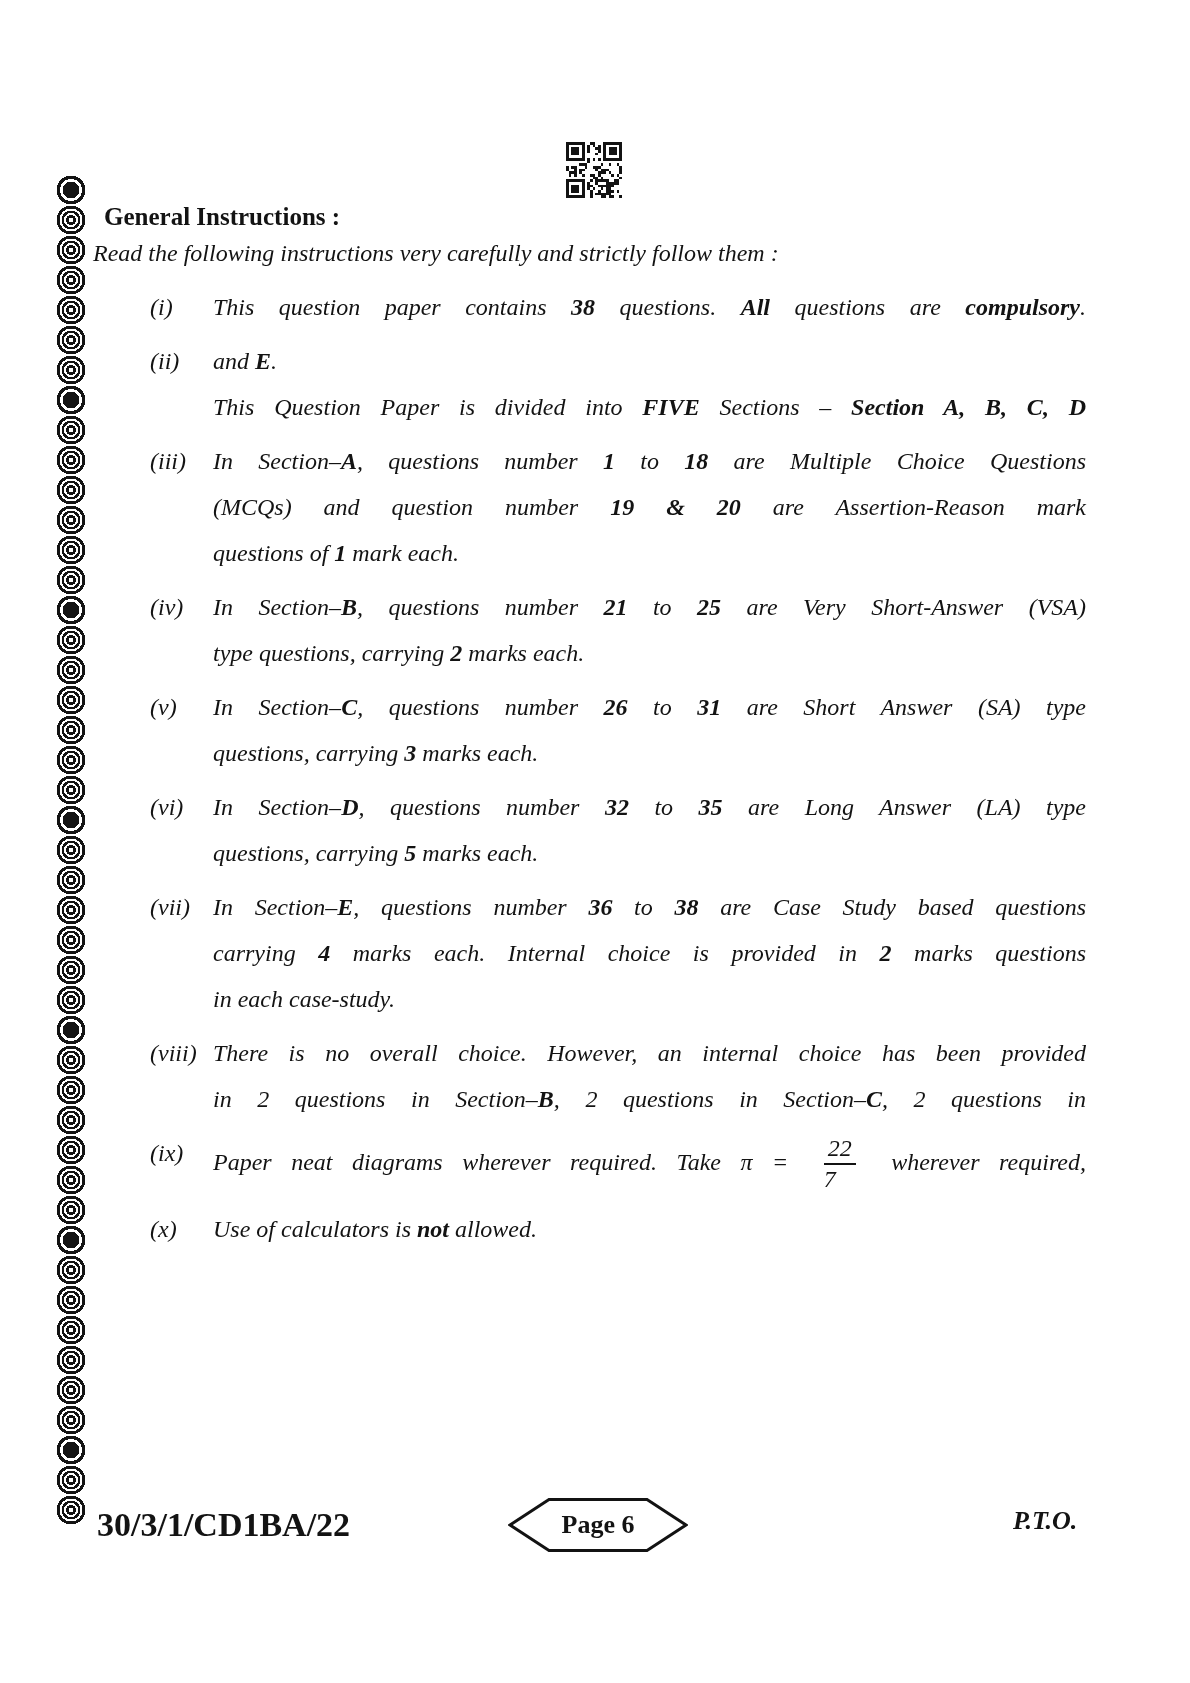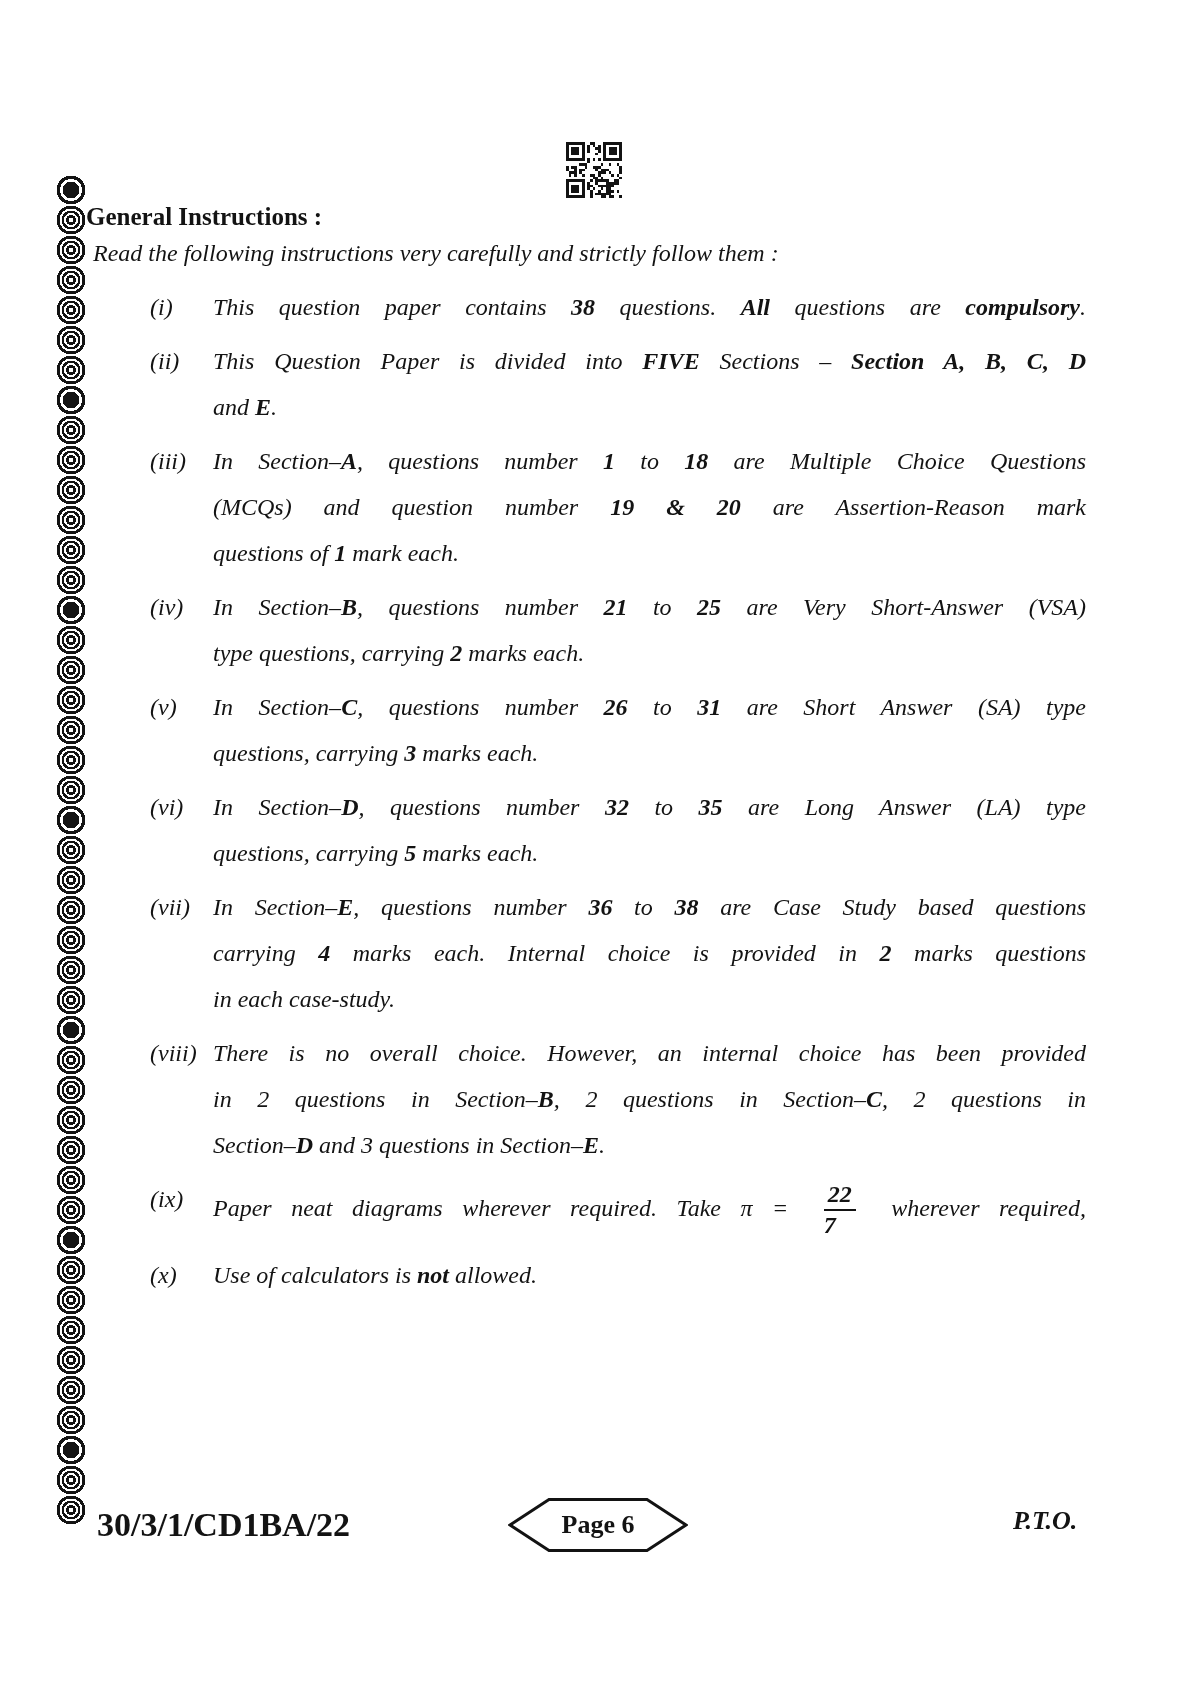--- a/index.html
+++ b/index.html
@@ -13,31 +13,31 @@
   }
   
   #binding{position:absolute;left:56px;top:175px;width:30px;height:1360px;}
   .hole{position:absolute;left:0;width:30px;height:30px;border-radius:50%;
     background:radial-gradient(circle,#fff 0 2.5px,#131313 2.5px 5px,#fff 5px 7px,#131313 7px 9.5px,#fff 9.5px 11.5px,#131313 11.5px 14.5px,#fff 14.5px);}
   .hole.solid{
     background:radial-gradient(circle,#131313 0 8.5px,#fff 8.5px 11px,#131313 11px 14.5px,#fff 14.5px);}
   
   #qr{position:absolute;left:566px;top:142px;width:56px;height:56px;}
   
-  #heading{position:absolute;left:86px;top:203px;font-size:25px;font-weight:bold;white-space:nowrap;}
+  #heading{position:absolute;left:104px;top:203px;font-size:25px;font-weight:bold;white-space:nowrap;}
   #intro{position:absolute;left:93px;top:240px;font-size:24px;font-style:italic;white-space:nowrap;}
   
   #items{position:absolute;left:150px;top:284px;width:936px;font-size:24px;font-style:italic;}
   .item{position:relative;margin-bottom:8px;}
   .ilabel{position:absolute;left:0;top:0;line-height:46px;}
   .ibody{margin-left:63px;}
   .line{line-height:46px;}
   .line.j{text-align:justify;text-align-last:justify;}
   .b{font-weight:bold;}
-  .frac{display:inline-block;vertical-align:middle;text-align:center;line-height:1.05;padding:0 2px;margin:6px 14px;font-weight:bold;}
+  .frac{display:inline-block;vertical-align:middle;text-align:center;line-height:1.05;padding:0 2px;margin:6px 14px;}
   .frac .num{display:block;border-bottom:2px solid #131313;padding:0 4px 2px;}
   .frac .den{display:block;padding-top:2px;}
   
   #paper-code{position:absolute;left:97px;top:1506px;font-size:34px;font-weight:bold;white-space:nowrap;text-align:center;}
   #page-badge{position:absolute;left:508px;top:1497px;width:180px;height:56px;}
   #page-badge svg{position:absolute;left:0;top:0;}
   #page-badge .badge-label{position:absolute;left:0;top:0;width:100%;height:100%;
     display:flex;align-items:center;justify-content:center;font-size:26px;font-weight:bold;}
   #pto{position:absolute;left:1013px;top:1506px;font-size:26px;font-weight:bold;font-style:italic;white-space:nowrap;}
 </style>
@@ -309,22 +309,22 @@
   <div id="items">
       <div class="item">
         <span class="ilabel">(i)</span>
         <div class="ibody">
           <div class="line j"><span>This question paper contains </span><span class="b">38</span><span> questions. </span><span class="b">All</span><span> questions are </span><span class="b">compulsory</span><span>.</span></div>
         </div>
       </div>
       <div class="item">
         <span class="ilabel">(ii)</span>
         <div class="ibody">
+          <div class="line"><span>and </span><span class="b">E</span><span>.</span></div>
           <div class="line j"><span>This Question Paper is divided into </span><span class="b">FIVE</span><span> Sections – </span><span class="b">Section A, B, C, D</span></div>
-          <div class="line"><span>and </span><span class="b">E</span><span>.</span></div>
         </div>
       </div>
       <div class="item">
         <span class="ilabel">(iii)</span>
         <div class="ibody">
           <div class="line j"><span>In Section–</span><span class="b">A</span><span>, questions number </span><span class="b">1</span><span> to </span><span class="b">18</span><span> are Multiple Choice Questions</span></div>
           <div class="line j"><span>(MCQs) and question number </span><span class="b">19</span><span class="b"> &amp; </span><span class="b">20</span><span> are Assertion-Reason mark</span></div>
           <div class="line"><span>questions of </span><span class="b">1</span><span> mark each.</span></div>
         </div>
       </div>
@@ -355,21 +355,20 @@
           <div class="line j"><span>In Section–</span><span class="b">E</span><span>, questions number </span><span class="b">36</span><span> to </span><span class="b">38</span><span> are Case Study based questions</span></div>
           <div class="line j"><span>carrying </span><span class="b">4</span><span> marks each. Internal choice is provided in </span><span class="b">2</span><span> marks questions</span></div>
           <div class="line"><span>in each case-study.</span></div>
         </div>
       </div>
       <div class="item">
         <span class="ilabel">(viii)</span>
         <div class="ibody">
           <div class="line j"><span>There is no overall choice. However, an internal choice has been provided</span></div>
           <div class="line j"><span>in 2 questions in Section–</span><span class="b">B</span><span>, 2 questions in Section–</span><span class="b">C</span><span>, 2 questions in</span></div>
-          <div class="line"><span>Section–</span><span class="b">D</span><span> and 3 questions in Section–</span><span class="b">E</span><span>.</span></div>
         </div>
       </div>
       <div class="item">
         <span class="ilabel">(ix)</span>
         <div class="ibody">
           <div class="line j"><span>Paper neat diagrams wherever required. Take π = </span><span class="frac"><span class="num">22</span><span class="den">7</span></span><span> wherever required,</span></div>
         </div>
       </div>
       <div class="item">
         <span class="ilabel">(x)</span>

